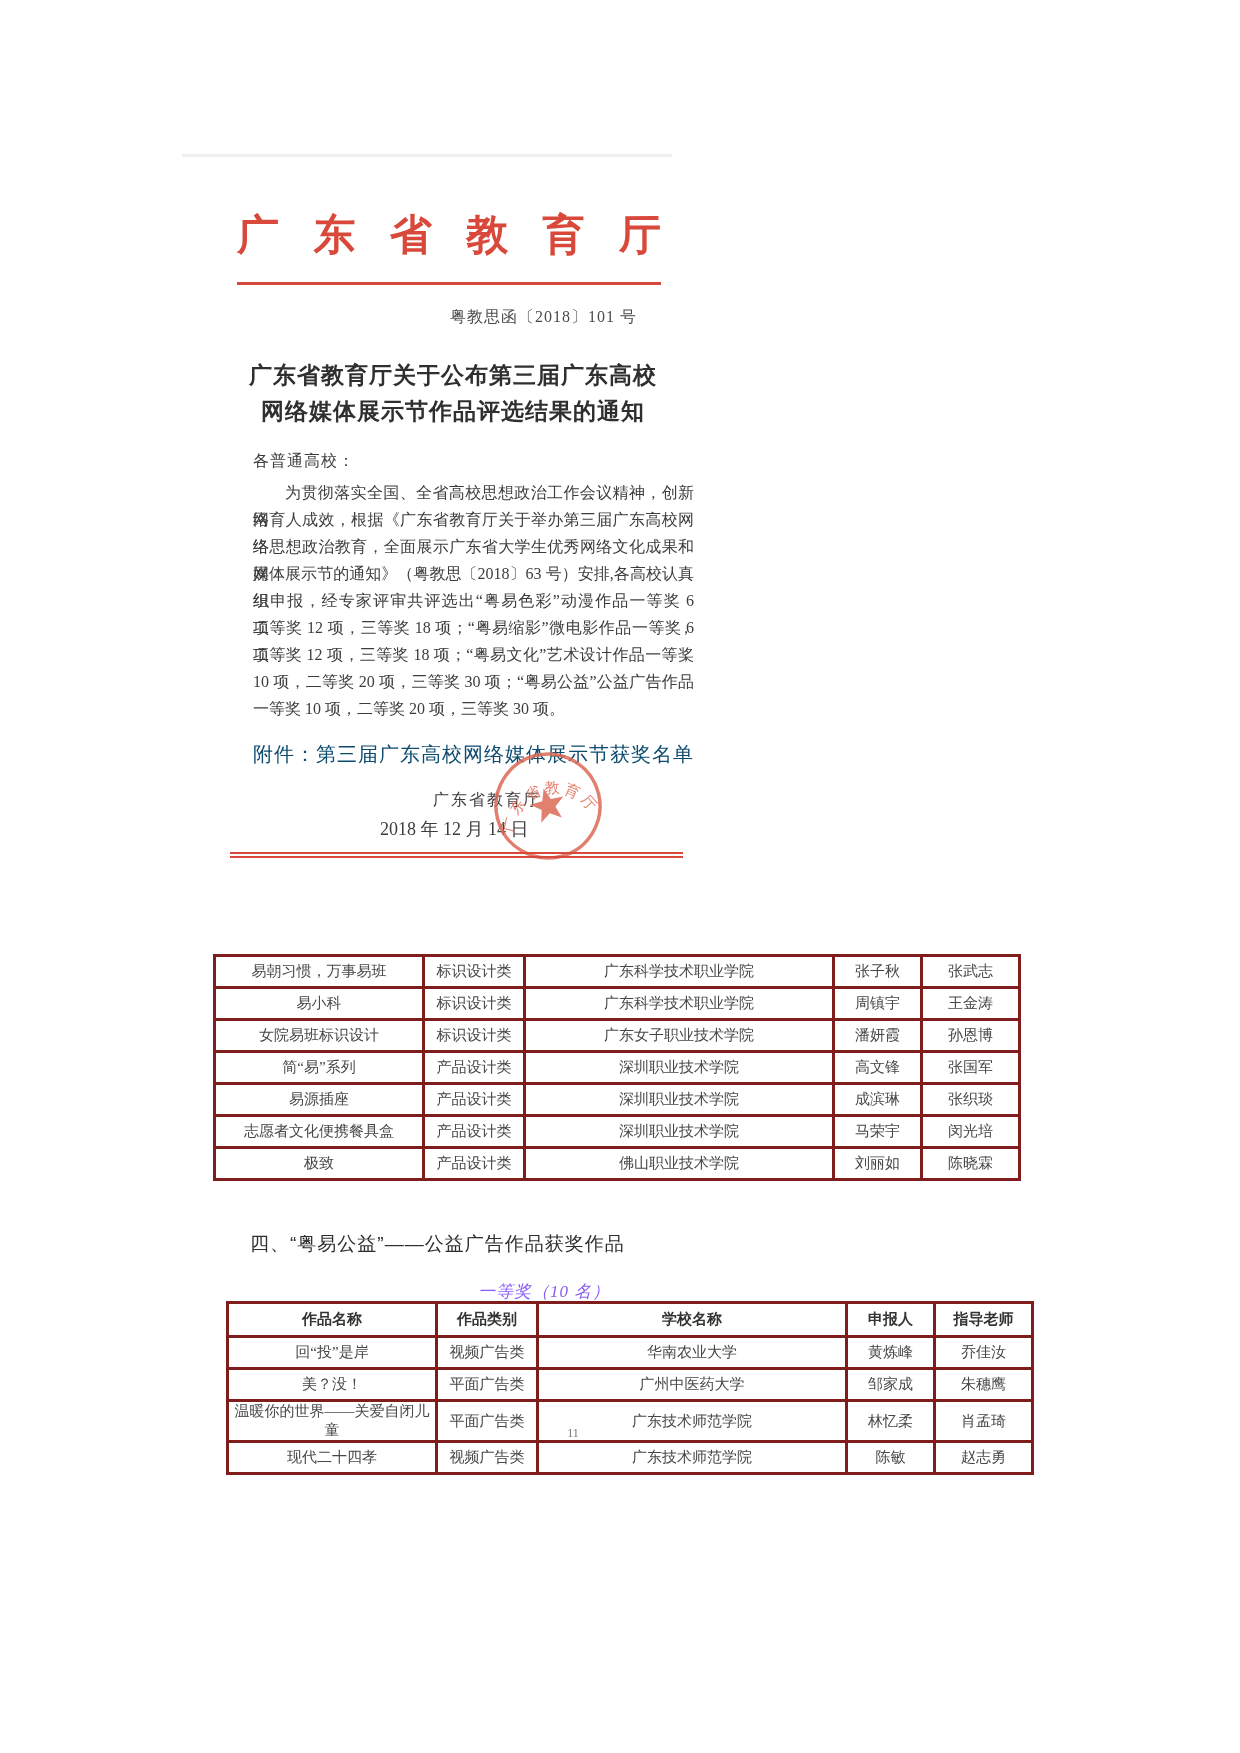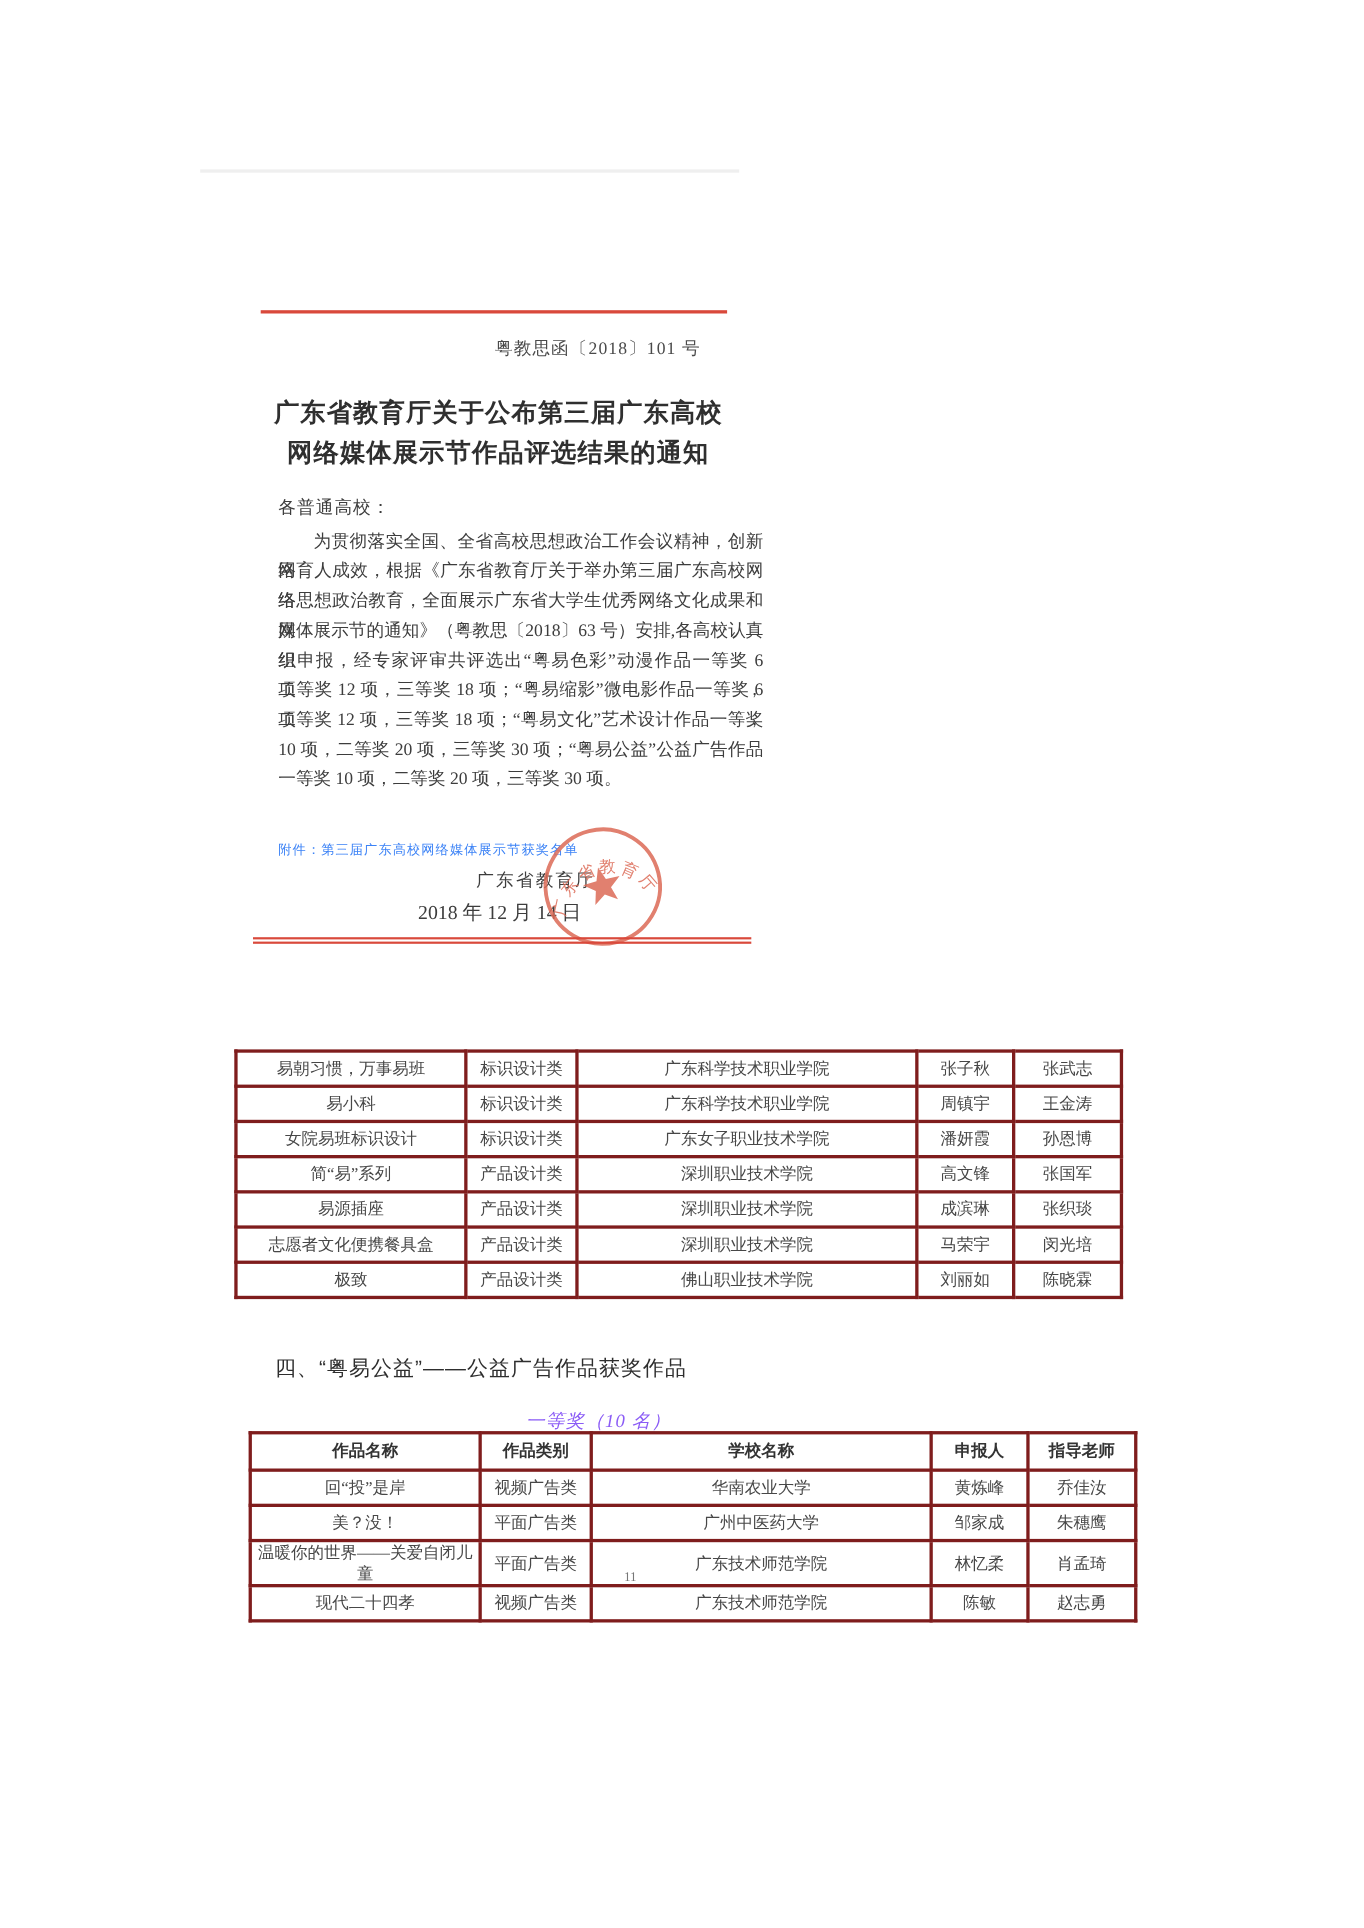--- a/index.html
+++ b/index.html
@@ -16,21 +16,21 @@
     text-align:justify;text-align-last:justify;letter-spacing:0;line-height:50px;
   }
   .header-rule{left:237px;top:282px;width:424px;height:3px;background:var(--red,#d9493b);}
   .doc-number{left:337px;top:307px;width:300px;text-align:right;font-size:16px;color:#4a4a4a;letter-spacing:1px;}
   .title-line{left:213px;width:480px;text-align:center;font-size:23px;font-weight:bold;color:#2f2f2f;letter-spacing:1px;}
   .salutation{left:253px;top:451px;font-size:16px;color:#3d3d3d;letter-spacing:1px;}
   .body-block{left:253px;top:479px;width:441px;font-size:16px;color:#3d3d3d;}
   .body-line{height:27px;line-height:27px;text-align:justify;text-align-last:justify;white-space:nowrap2;}
   .body-line.first{text-indent:2em;}
   .body-line.last{text-align-last:left;}
-  .attachment{left:253px;top:764px;font-size:12px;letter-spacing:1px;color:#3b82f6;}
+  .attachment{left:253px;top:741px;font-size:20px;letter-spacing:1px;color:#0c4a6e;}
   .signer{left:390px;top:790px;width:194px;text-align:center;font-size:16px;color:#3d3d3d;letter-spacing:2px;}
   .sign-date{left:380px;top:817px;width:214px;text-align:left;font-size:18px;color:#3d3d3d;}
   .seal-box{left:486px;top:744px;width:124px;height:124px;transform:rotate(-14deg);opacity:.85;}
   .double-rule{left:230px;top:852px;width:453px;height:2px;border-top:2px solid var(--red,#d9493b);border-bottom:2px solid var(--red,#d9493b);}
   .doc-table{border-collapse:collapse;table-layout:fixed;width:806px;font-size:15px;color:#474747;}
   .doc-table td,.doc-table th{border:3px solid #7f1d1d;height:29px;text-align:center;vertical-align:middle;overflow:hidden;padding:0 2px;font-weight:normal;}
   .doc-table th{font-weight:bold;height:31px;color:#333;}
   .doc-table .c0{width:209px;} .doc-table .c1{width:101px;} .doc-table .c2{width:309px;}
   .doc-table .c3{width:88px;}  .doc-table .c4{width:98px;}
   .t1{left:213px;top:954px;}
@@ -40,20 +40,21 @@
   .award-level{left:478px;top:1280px;font-size:17px;color:#8b5cf6;letter-spacing:1px;font-style:italic;}
   .page-num{left:558px;top:1426px;width:30px;text-align:center;font-size:12px;color:#777;}
 </style>
 </head>
 <body>
 
 <div class="page">
 
   <div class="abs artifact" style="left:182px;top:154px;width:490px;"></div>
 
+  <div class="abs agency">广 东 省 教 育 厅</div>
   <div class="abs header-rule"></div>
   <div class="abs doc-number">粤教思函〔2018〕101 号</div>
 
   <div class="abs title-line" style="top:360px;">广东省教育厅关于公布第三届广东高校</div>
   <div class="abs title-line" style="top:396px;">网络媒体展示节作品评选结果的通知</div>
 
   <div class="abs salutation">各普通高校：</div>
 
   <div class="abs body-block">
     <div class="body-line first">为贯彻落实全国、全省高校思想政治工作会议精神，创新网</div>

